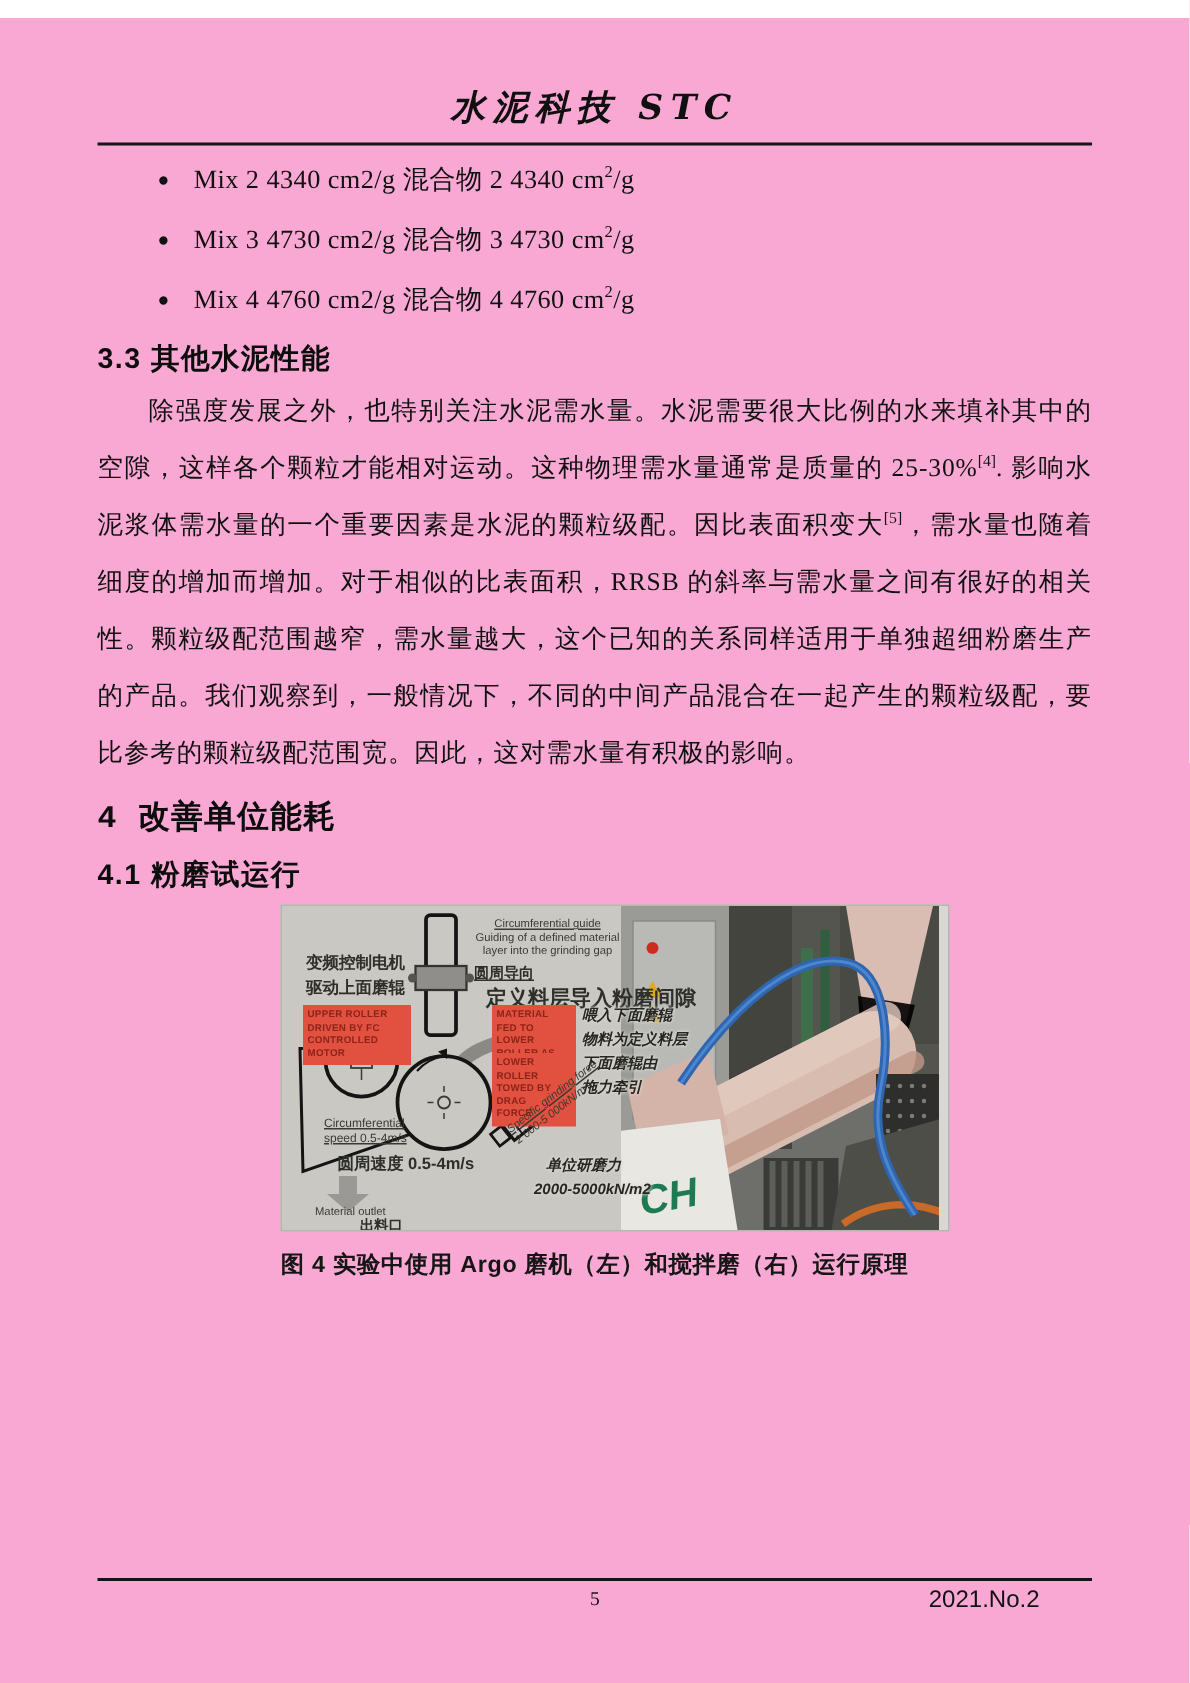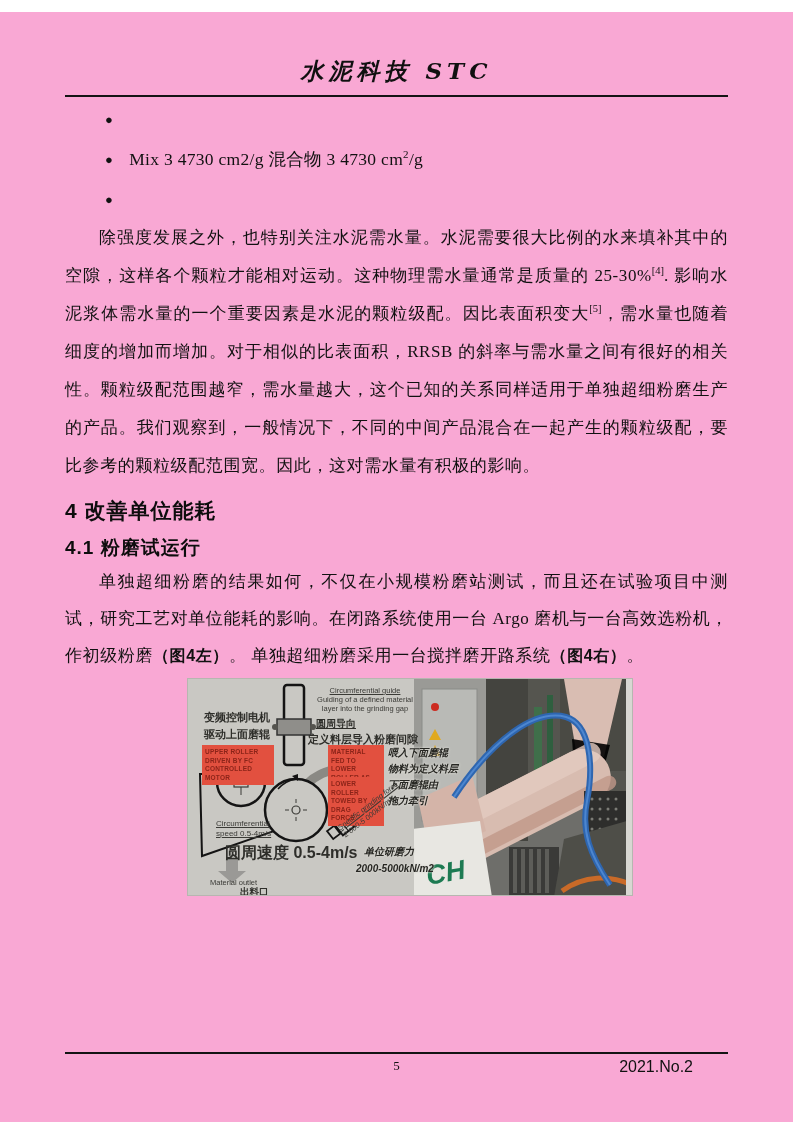--- a/index.html
+++ b/index.html
@@ -26,21 +26,21 @@
   .para { font-size:17px; line-height:38px; text-align:justify; text-indent:2em; letter-spacing:.6px; }
   .para.p3 { line-height:37px; }
   .ref-sup { font-size:10.5px; vertical-align:super; line-height:0; letter-spacing:0; }
   .bold-ref { font-weight:bold; font-family:"Liberation Sans", sans-serif; font-size:16px; }
 
   .h-sub {
     margin-top:6px; font-family:"Liberation Sans", sans-serif; font-weight:bold;
     font-size:19px; line-height:30px; letter-spacing:1px; color:#0d0d0d;
   }
   .h-main {
-    margin-top:10px; font-family:Liberation Sans, sans-serif; font-weight:bold;
+    margin-top:10px; font-family:Liberation Mono, monospace; font-weight:bold;
     font-size:21px; line-height:32px; letter-spacing:1px; color:#0d0d0d;
   }
 
   
   .figure-box {
     position:relative; width:446px; height:218px; margin:4px 0 0 122px;
     background:#c9c8c3; border:1px solid #b7b6b0; overflow:hidden;
     font-family:"Liberation Sans", sans-serif;
   }
   .fig-abs { position:absolute; }
@@ -73,38 +73,40 @@
 
 <div class="page">
   <div class="content">
 
     <div class="doc-title">水泥科技 STC</div>
     <div class="head-rule"></div>
 
     <div class="bullet-list">
       <div class="bullet-item">
         <span class="bullet-dot">●</span>
+        <span><span>Mix 2 4340 cm2/g  混合物 2 4340 cm</span><span class="sup">2</span><span>/g</span></span>
       </div>
       <div class="bullet-item">
         <span class="bullet-dot">●</span>
         <span><span>Mix 3 4730 cm2/g  混合物 3 4730 cm</span><span class="sup">2</span><span>/g</span></span>
       </div>
       <div class="bullet-item">
         <span class="bullet-dot">●</span>
+        <span><span>Mix 4 4760 cm2/g  混合物 4 4760 cm</span><span class="sup">2</span><span>/g</span></span>
       </div>
     </div>
 
 
+    <div class="h-sub">3.3  其他水泥性能</div>
 
     <div class="para"><span>除强度发展之外，也特别关注水泥需水量。水泥需要很大比例的水来填补其中的空隙，这样各个颗粒才能相对运动。这种物理需水量通常是质量的 25-30%</span><span class="ref-sup">[4]</span><span>. 影响水泥浆体需水量的一个重要因素是水泥的颗粒级配。因比表面积变大</span><span class="ref-sup">[5]</span><span>，需水量也随着细度的增加而增加。对于相似的比表面积，RRSB 的斜率与需水量之间有很好的相关性。颗粒级配范围越窄，需水量越大，这个已知的关系同样适用于单独超细粉磨生产的产品。我们观察到，一般情况下，不同的中间产品混合在一起产生的颗粒级配，要比参考的颗粒级配范围宽。因此，这对需水量有积极的影响。</span></div>
 
     <div class="h-main">4  改善单位能耗</div>
     <div class="h-sub">4.1  粉磨试运行</div>
 
-    <div class="para p3"><span>单独超细粉磨的结果如何，不仅在小规模粉磨站测试，而且还在试验项目中测试，研究工艺对单位能耗的影响。在闭路系统使用一台 Argo 磨机与一台高效选粉机，作初级粉磨</span><span class="bold-ref">（图4左）</span><span>。 单独超细粉磨采用一台搅拌磨开路系统</span><span class="bold-ref">（图4右）</span><span>。</span></div>
 
     <div class="figure-box">
 
       <svg class="fig-abs" style="left:0;top:0;" width="446" height="218" viewBox="0 0 446 218">
 
         <rect x="96" y="6" width="20" height="80" rx="3" fill="#c9c8c3" stroke="#141414" stroke-width="2.5"></rect>
         <rect x="89" y="40" width="34" height="16" fill="#8f8e8a" stroke="#333" stroke-width="1.5"></rect>
         <circle cx="87" cy="48" r="3" fill="#55544f"></circle>
         <circle cx="125" cy="48" r="3" fill="#55544f"></circle>
 
@@ -217,21 +219,21 @@
         <div>CONTROLLED MOTOR</div>
       </div>
 
       <div class="fig-abs dg-text" style="left:118px;top:7px;width:118px;text-align:center;font-size:7.5px;line-height:9px;">
         <div class="u">Circumferential guide</div>
         <div>Guiding of a defined material</div>
         <div>layer into the grinding gap</div>
       </div>
 
       <div class="fig-abs cn-strong u" style="left:128px;top:38px;font-size:10px;">圆周导向</div>
-      <div class="fig-abs cn-strong" style="left:120px;top:53px;font-size:11px;">定义料层导入粉磨间隙</div>
+      <div class="fig-abs cn-strong" style="left:136px;top:53px;font-size:14px;">定义料层导入粉磨间隙</div>
 
       <div class="red-box" style="left:140px;top:66px;width:56px;">
         <div>MATERIAL FED TO</div>
         <div>LOWER ROLLER AS</div>
         <div>DEFINED LAYER</div>
       </div>
       <div class="fig-abs photo-cn" style="left:200px;top:66px;font-size:10px;line-height:16px;">
         <div>喂入下面磨辊</div>
         <div>物料为定义料层</div>
       </div>
@@ -243,31 +245,32 @@
       </div>
       <div class="fig-abs photo-cn" style="left:200px;top:98px;font-size:10px;line-height:16px;">
         <div>下面磨辊由</div>
         <div>拖力牵引</div>
       </div>
 
       <div class="fig-abs dg-text u" style="left:28px;top:140px;font-size:8px;line-height:10px;">
         <div>Circumferential</div>
         <div>speed 0.5-4m/s</div>
       </div>
-      <div class="fig-abs cn-strong" style="left:18px;top:164px;font-size:16px;padding-left:19px;">圆周速度 0.5-4m/s</div>
+      <div class="fig-abs cn-strong" style="left:18px;top:164px;font-size:11px;padding-left:19px;">圆周速度 0.5-4m/s</div>
 
       <div class="fig-abs dg-text" style="left:148px;top:146px;width:92px;font-size:7.5px;line-height:9px;transform:rotate(-38deg);transform-origin:left top;font-style:italic;">
         <div class="u">Specific grinding force</div>
         <div>2 000-5 000kN/m²</div>
       </div>
       <div class="fig-abs photo-cn" style="left:176px;top:166px;font-size:10px;">单位研磨力</div>
       <div class="fig-abs photo-cn" style="left:168px;top:184px;font-size:10px;">2000-5000kN/m2</div>
 
       <div class="fig-abs dg-text" style="left:22px;top:199px;width:60px;text-align:left;font-size:7.5px;">Material outlet</div>
       <div class="fig-abs cn-strong" style="left:36px;top:207px;font-size:9.5px;padding-left:16px;">出料口</div>
     </div>
 
+    <div class="caption">图 4 实验中使用 Argo 磨机（左）和搅拌磨（右）运行原理</div>
   </div>
 
   <div class="foot-rule"></div>
   <div class="foot-page">5</div>
   <div class="foot-issue">2021.No.2</div>
 </div>
 
 </body></html>

